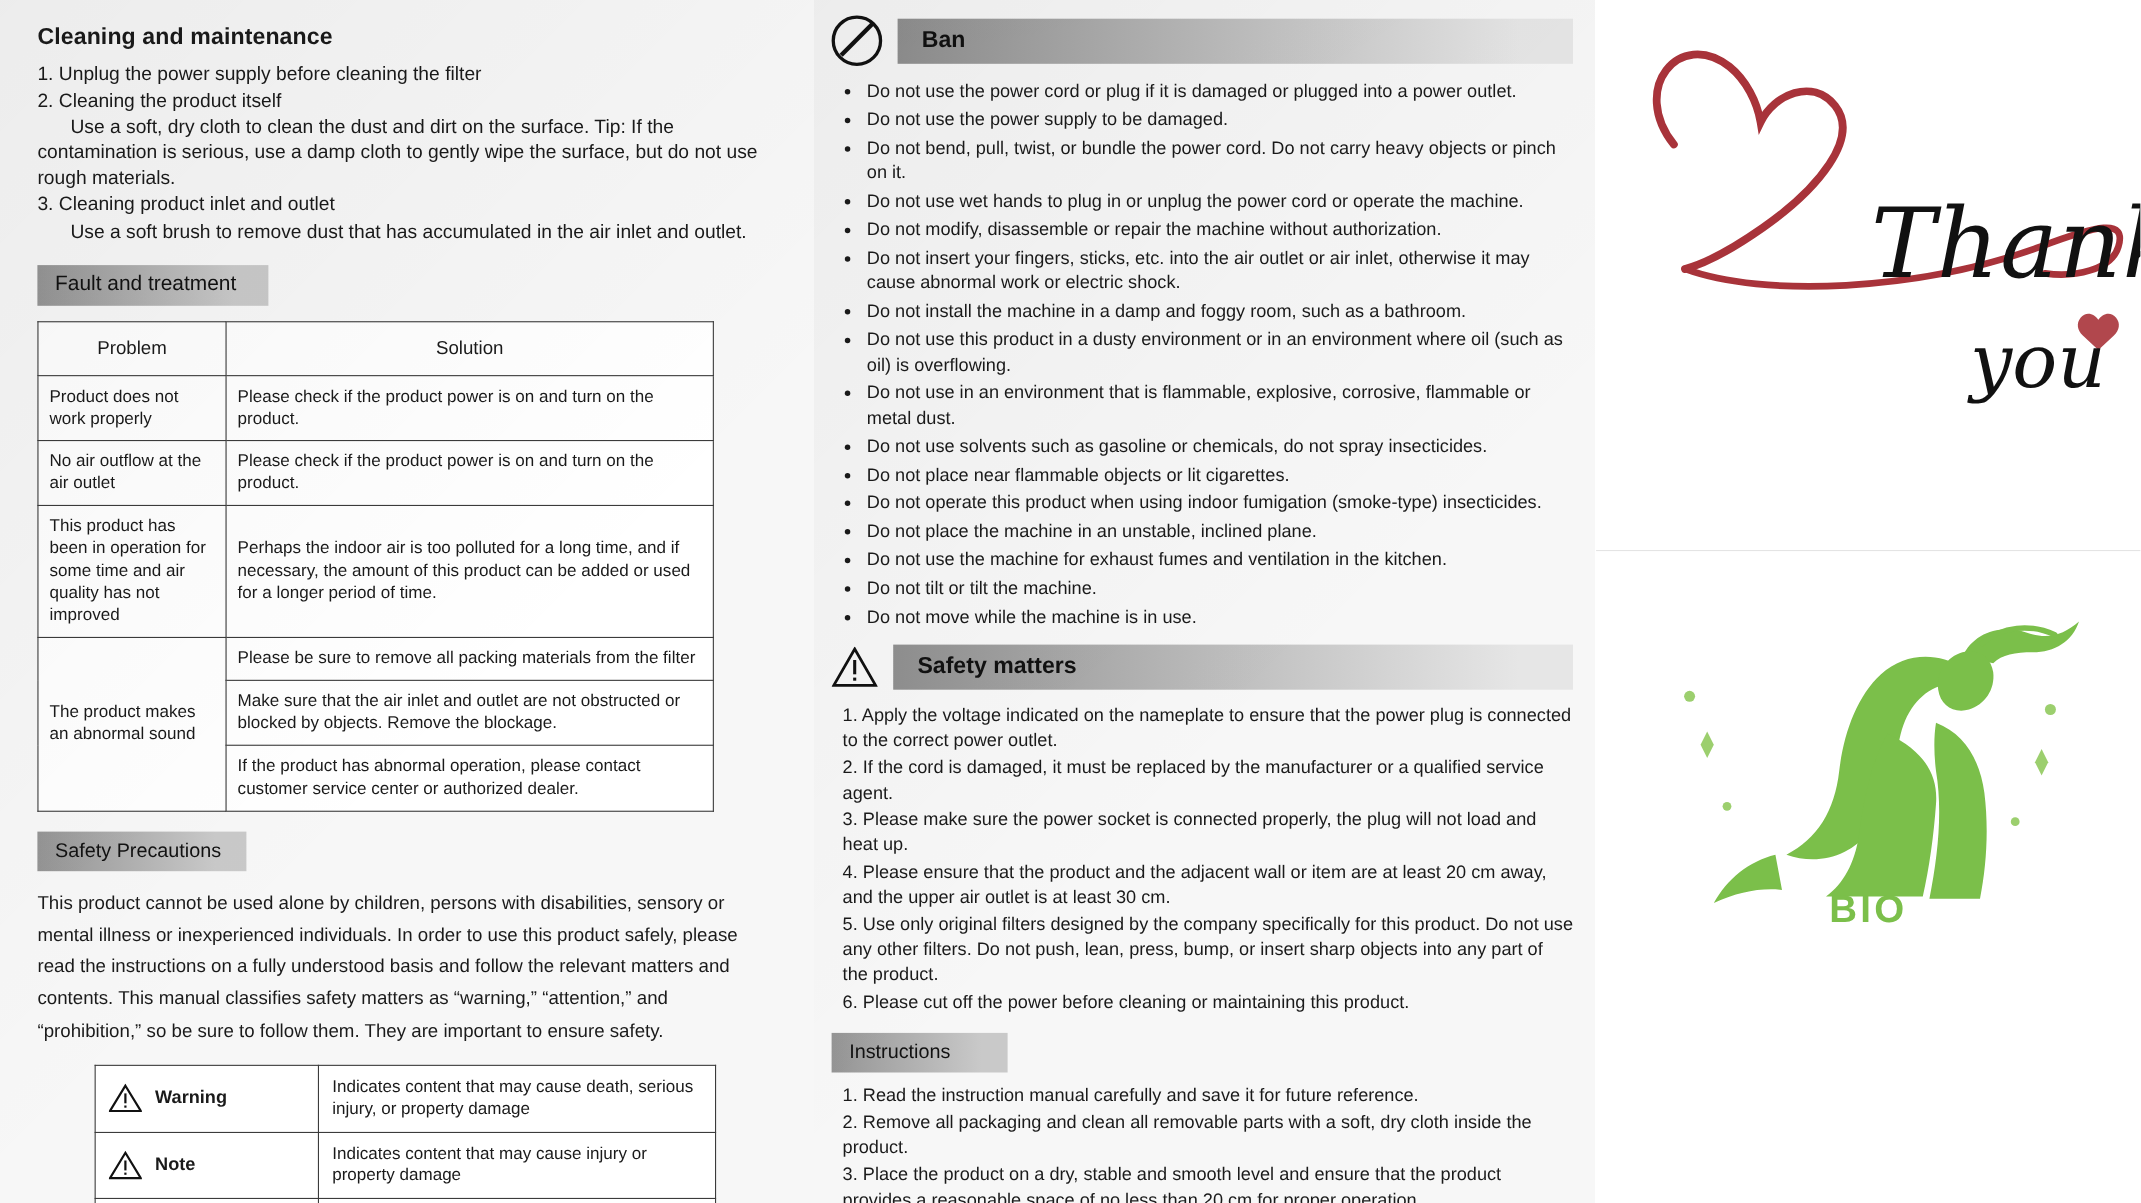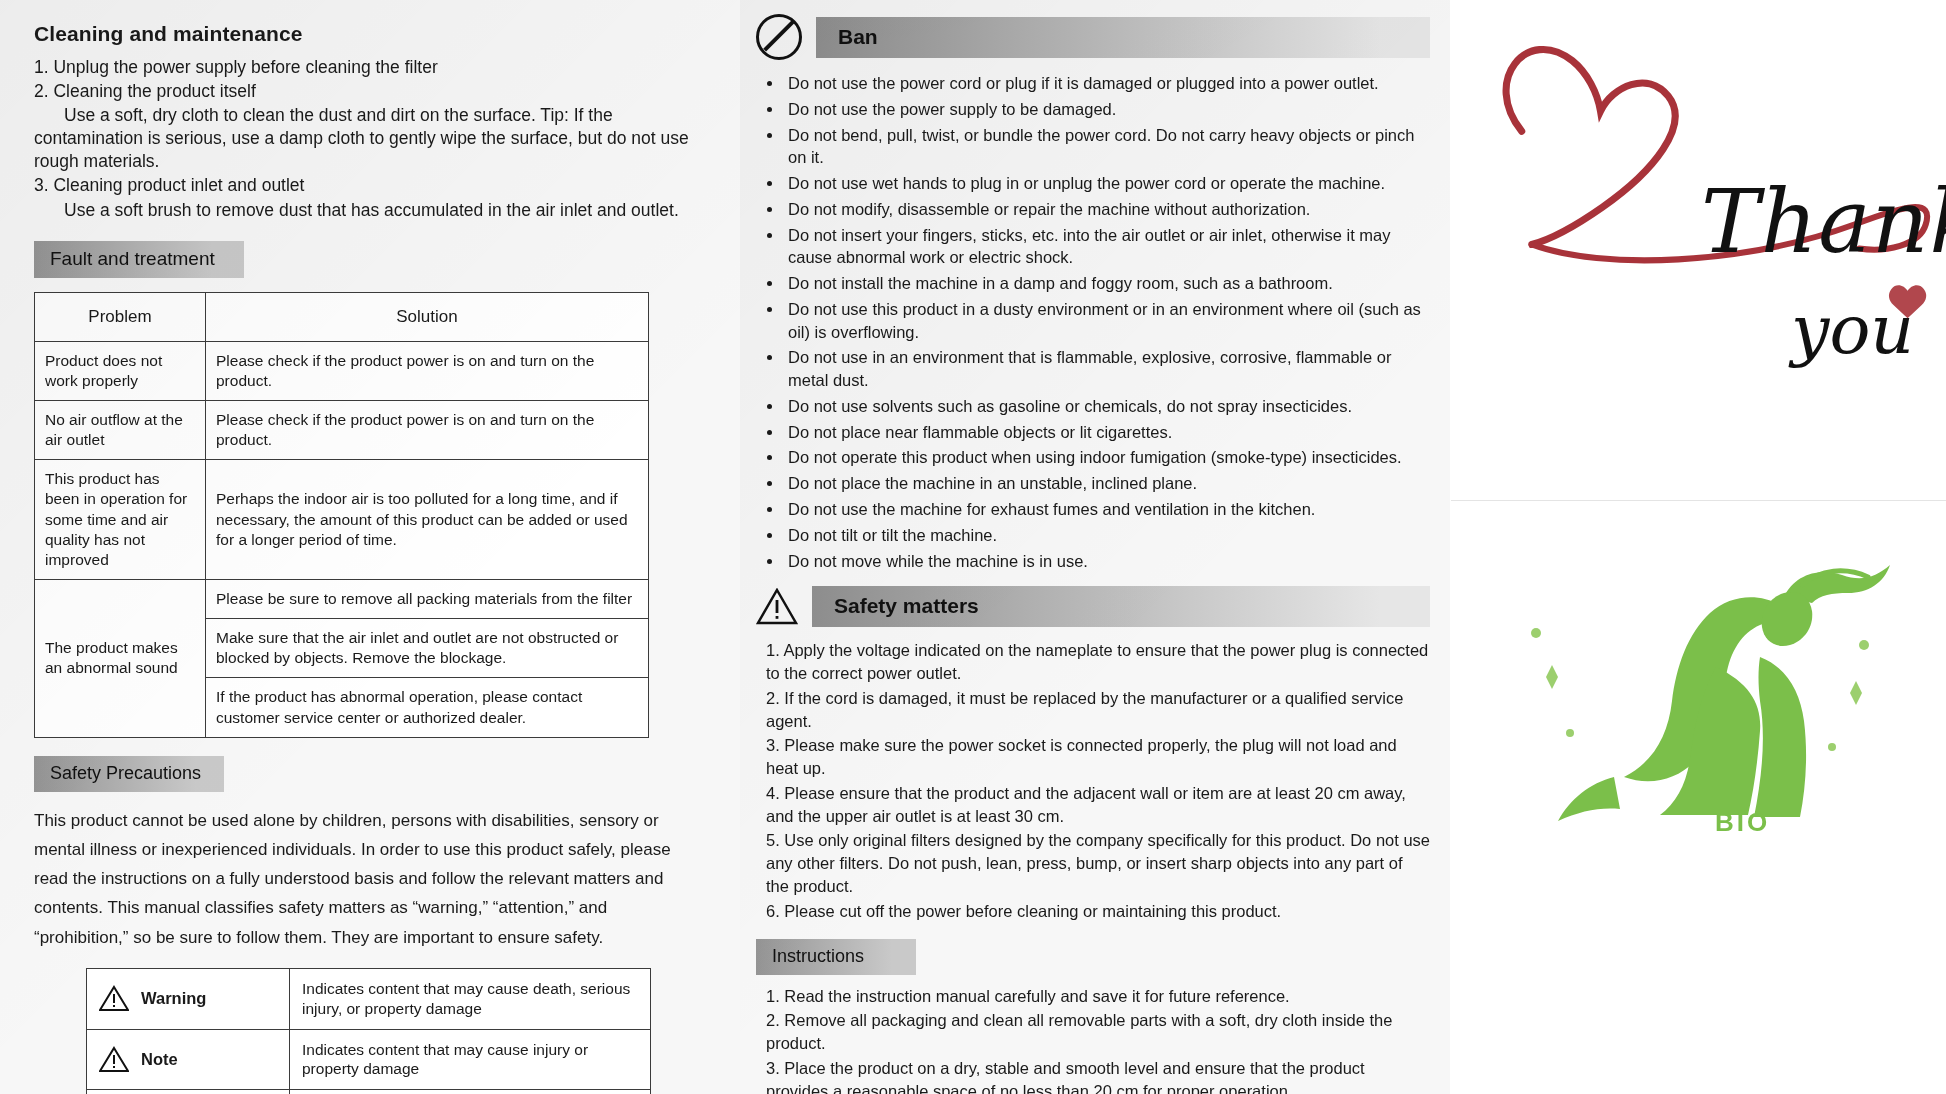--- a/index.html
+++ b/index.html
@@ -247,24 +247,23 @@
     left: 50%;
     top: 30px;
     transform: translateX(-50%);
   }
   .bio-word1 {
     position: absolute;
     left: 50%;
     top: 300px;
     transform: translateX(-50%);
     color: #7bbf4a;
-    font-size: 26px;
+    font-size: 35px;
     font-weight: bold;
     letter-spacing: 3px;
-    margin-left: 44px;
   }
   .bio-word2 {
     position: absolute;
     left: 50%;
     top: 330px;
     transform: translateX(-50%);
     color: #7bbf4a;
     font-size: 46px;
     font-weight: bold;
     letter-spacing: 3px;

